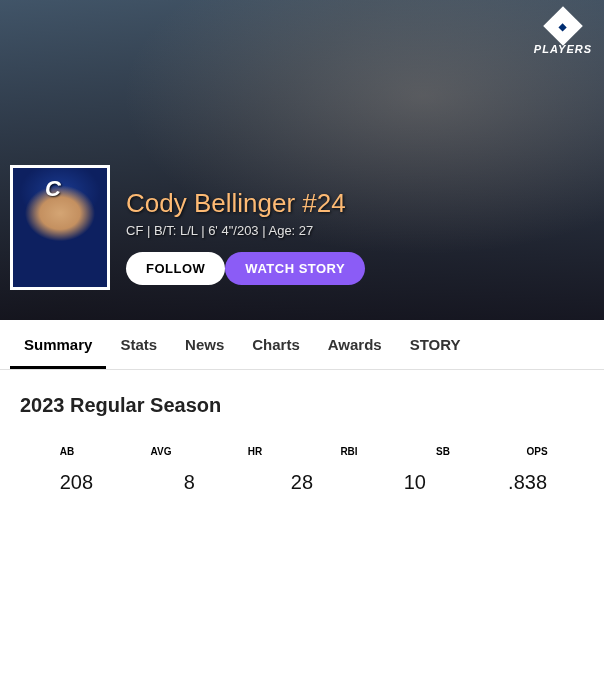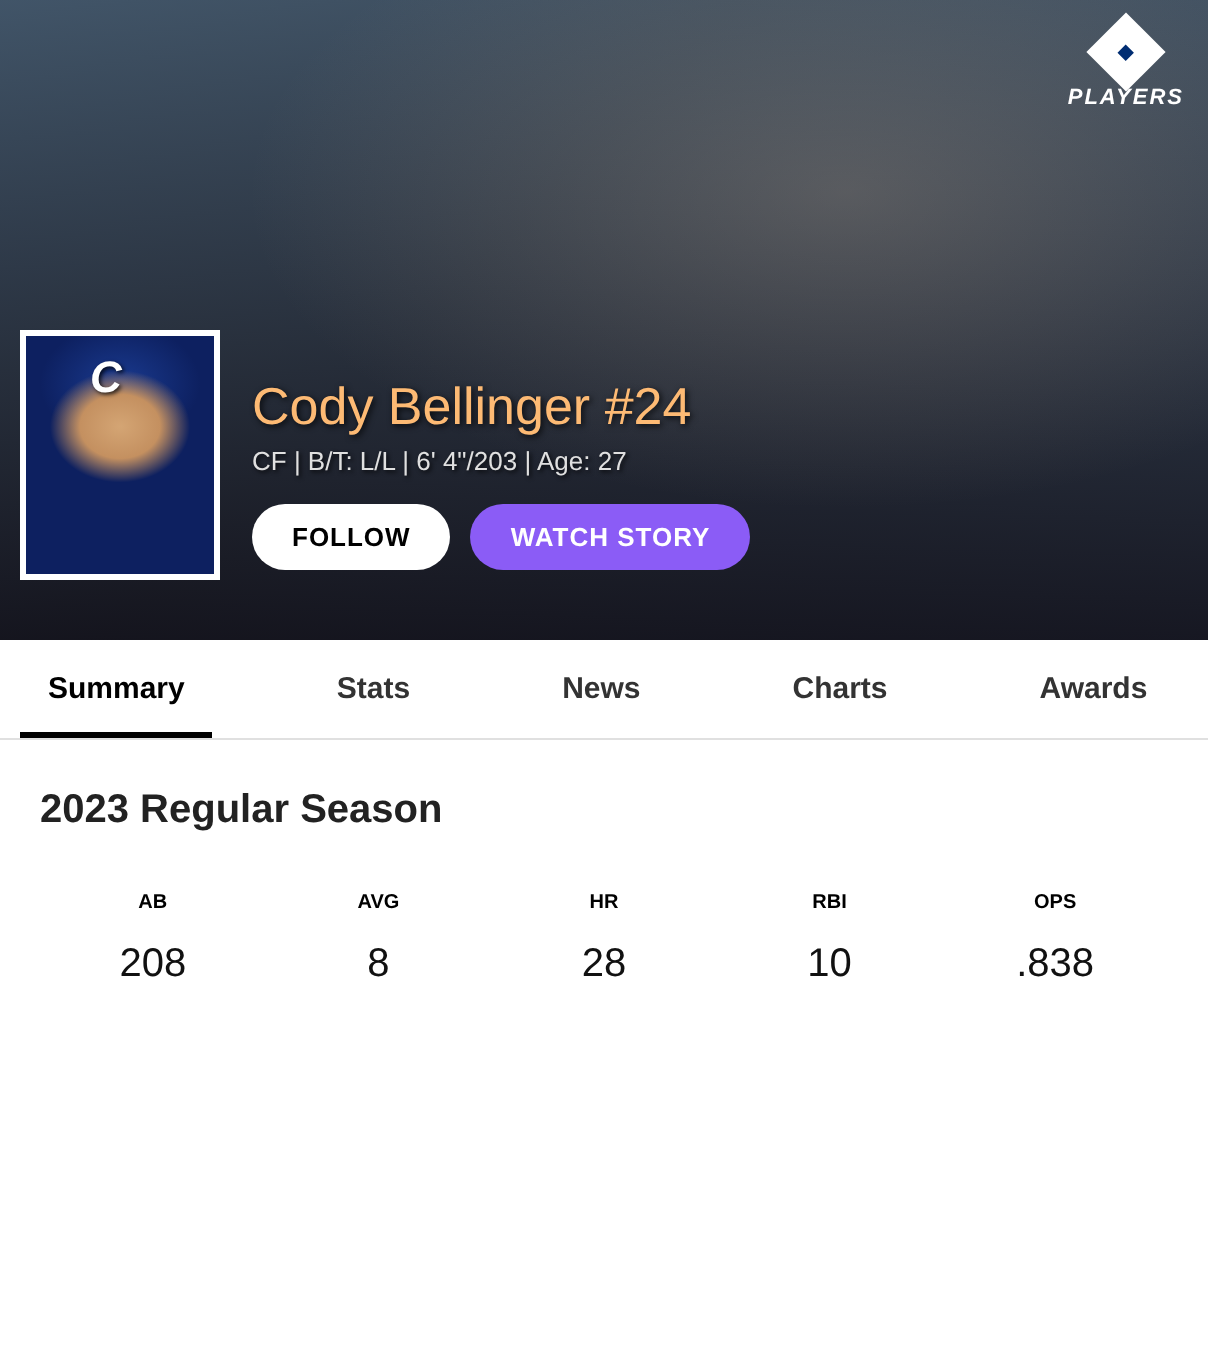--- a/index.html
+++ b/index.html
@@ -135,21 +135,20 @@
 
     .player-meta {
       color: #e0e0e0;
       font-size: 13px;
       margin-top: 4px;
       text-shadow: 1px 1px 2px rgba(0,0,0,0.8);
     }
 
     .player-actions {
       display: flex;
-      gap: 10px;
       margin-top: 14px;
     }
 
     .btn-follow {
       background: white;
       color: black;
       border: none;
       padding: 9px 20px;
       font-size: 13px;
       font-weight: 700;
@@ -170,21 +169,20 @@
       letter-spacing: 0.5px;
     }
 
     
     .nav-tabs {
       display: flex;
       align-items: center;
       border-bottom: 1px solid #e0e0e0;
       padding: 0 10px;
       background: white;
-      gap: 48px;
     }
 
     .nav-tab {
       padding: 16px 14px;
       font-size: 15px;
       font-weight: 600;
       color: #333;
       cursor: pointer;
       position: relative;
       white-space: nowrap;
@@ -316,20 +314,23 @@
       <div class="stat-col">
         <span class="stat-label">AVG</span>
       </div>
       <div class="stat-col">
         <span class="stat-label">HR</span>
       </div>
       <div class="stat-col">
         <span class="stat-label">RBI</span>
       </div>
       <div class="stat-col">
+        <span class="stat-label">SB</span>
+      </div>
+      <div class="stat-col">
         <span class="stat-label">OPS</span>
       </div>
     </div>
 
     <div class="stats-row">
       <div class="stat-col">
         <span class="stat-value">208</span>
       </div>
       <div class="stat-col">
         <span class="stat-value">8</span>

